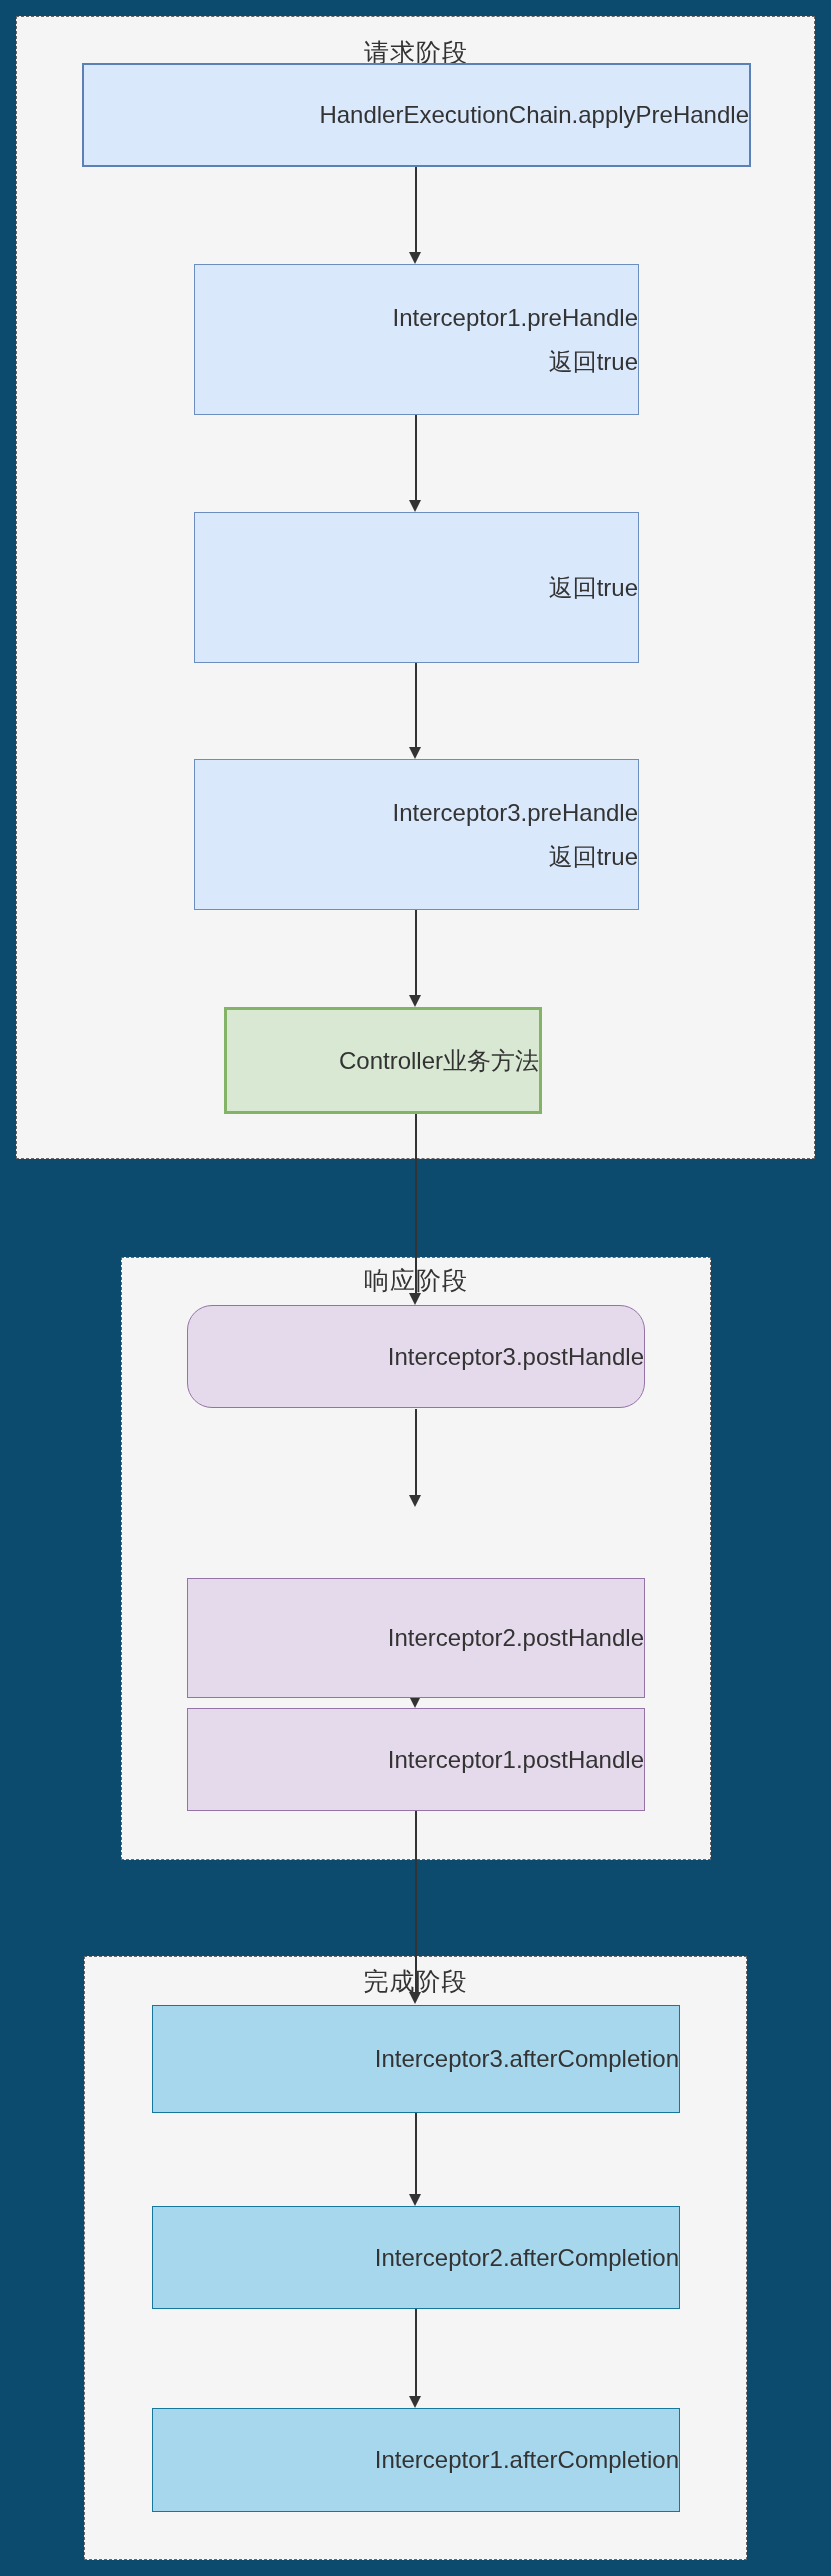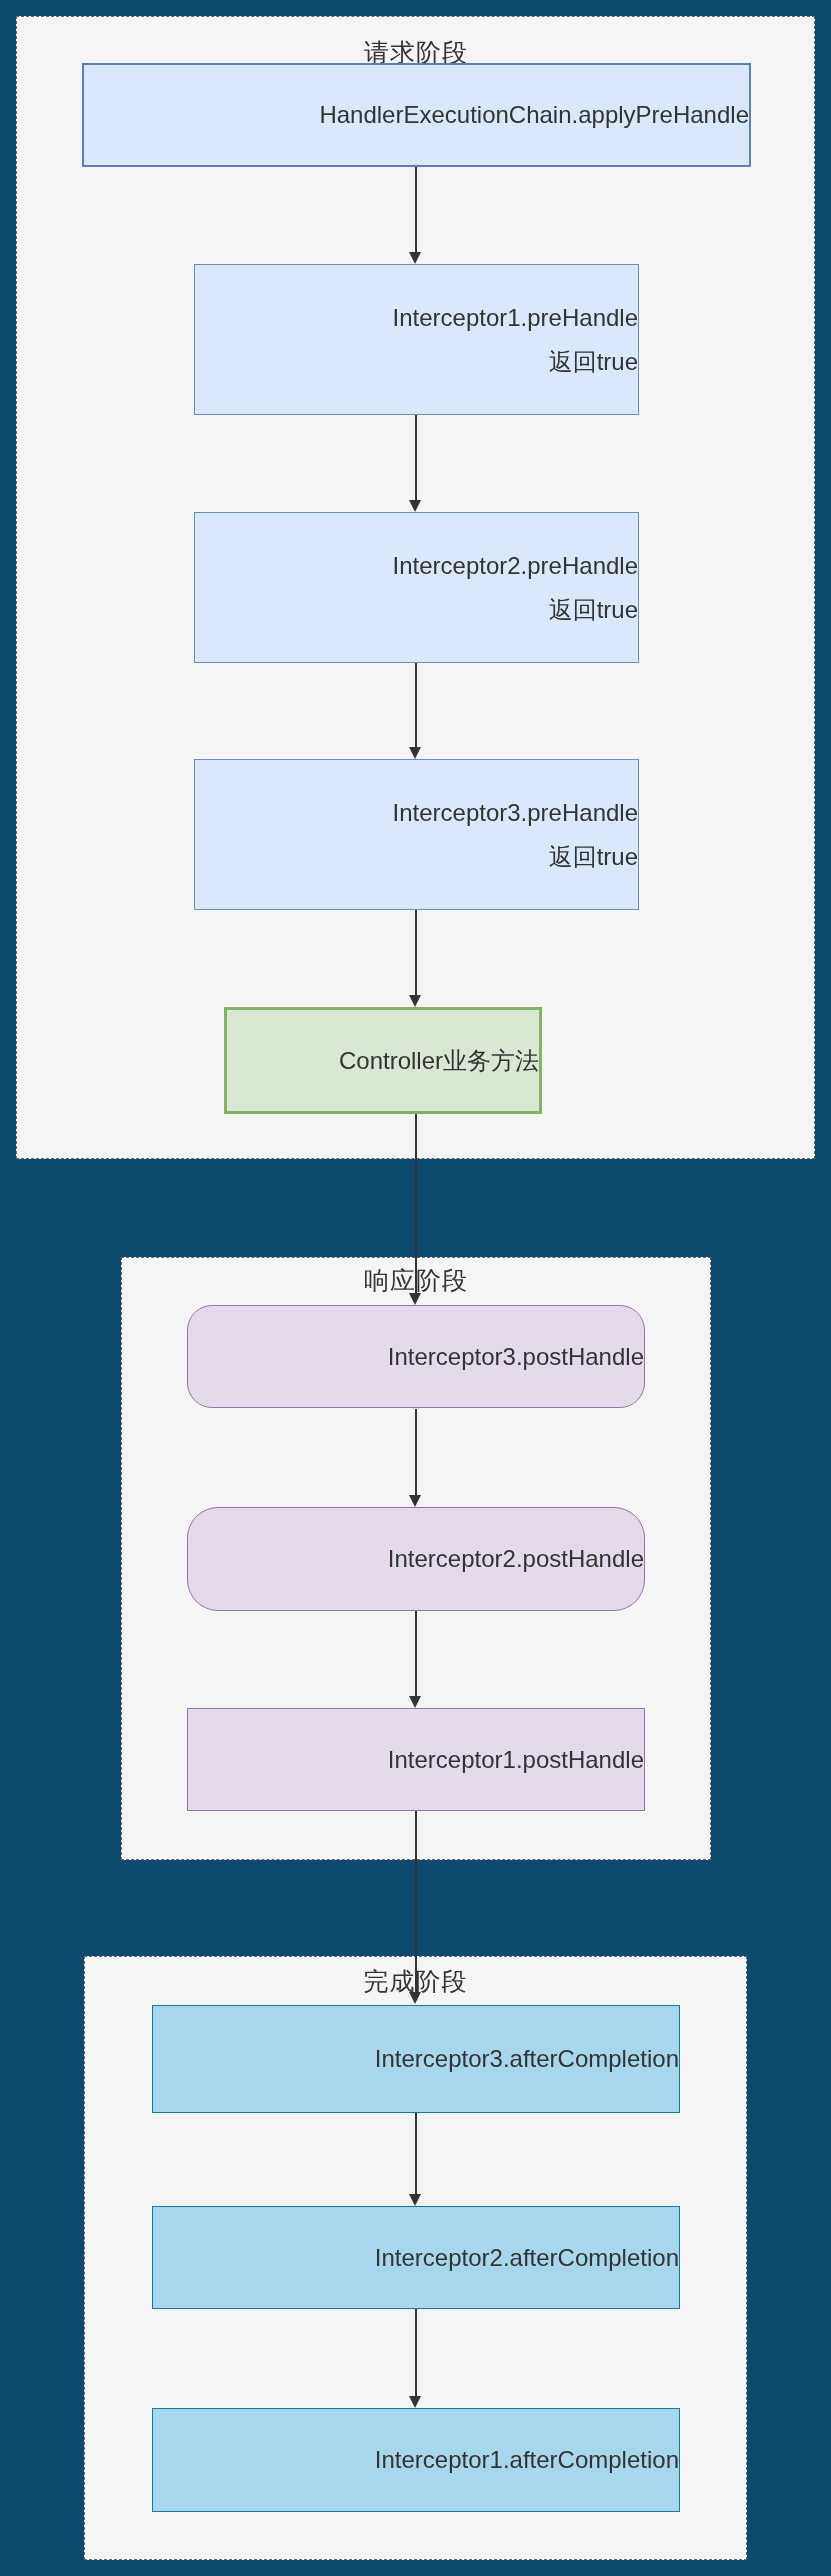--- a/index.html
+++ b/index.html
@@ -119,38 +119,37 @@
   <div class="node node-entry" style="left:82px; top:63px; width:669px; height:104px;">
     <div class="nl">HandlerExecutionChain.applyPreHandle</div>
   </div>
 
   <div class="node node-pre" style="left:194px; top:264px; width:445px; height:151px;">
     <div class="nl">Interceptor1.preHandle</div>
     <div class="nl">返回true</div>
   </div>
 
   <div class="node node-pre" style="left:194px; top:512px; width:445px; height:151px;">
-    <div class="nl">Interceptor2.preHandle</div>
     <div class="nl">返回true</div>
   </div>
 
   <div class="node node-pre" style="left:194px; top:759px; width:445px; height:151px;">
     <div class="nl">Interceptor3.preHandle</div>
     <div class="nl">返回true</div>
   </div>
 
   <div class="node node-controller" style="left:224px; top:1007px; width:318px; height:107px;">
     <div class="nl">Controller业务方法</div>
   </div>
 
   <div class="node node-post" style="left:187px; top:1305px; width:458px; height:103px;border-radius:25px;">
     <div class="nl">Interceptor3.postHandle</div>
   </div>
 
-  <div class="node node-post" style="left:187px; top:1507px; width:458px; height:104px;border-radius:31px;">
+  <div class="node node-post" style="left:187px; top:1578px; width:458px; height:120px;">
     <div class="nl">Interceptor2.postHandle</div>
   </div>
 
   <div class="node node-post" style="left:187px; top:1708px; width:458px; height:103px;">
     <div class="nl">Interceptor1.postHandle</div>
   </div>
 
   <div class="node node-after" style="left:152px; top:2005px; width:528px; height:108px;">
     <div class="nl">Interceptor3.afterCompletion</div>
   </div>

